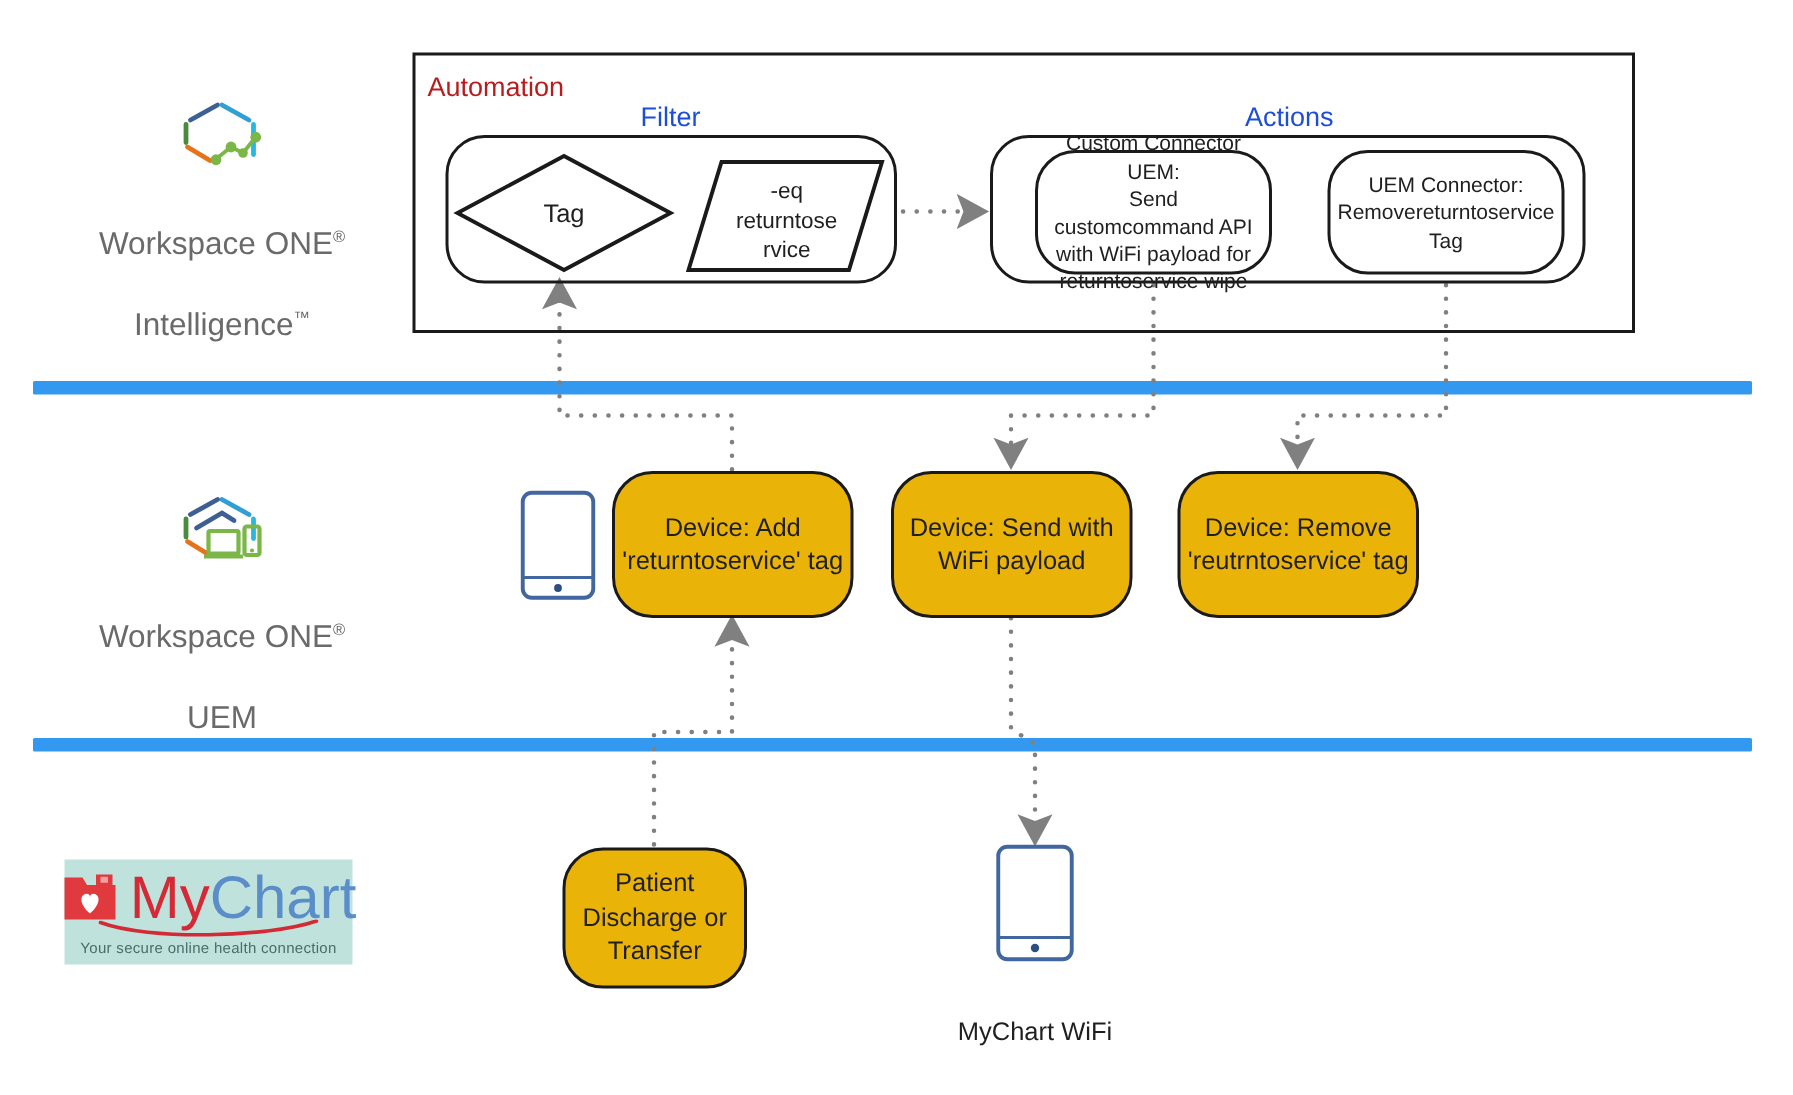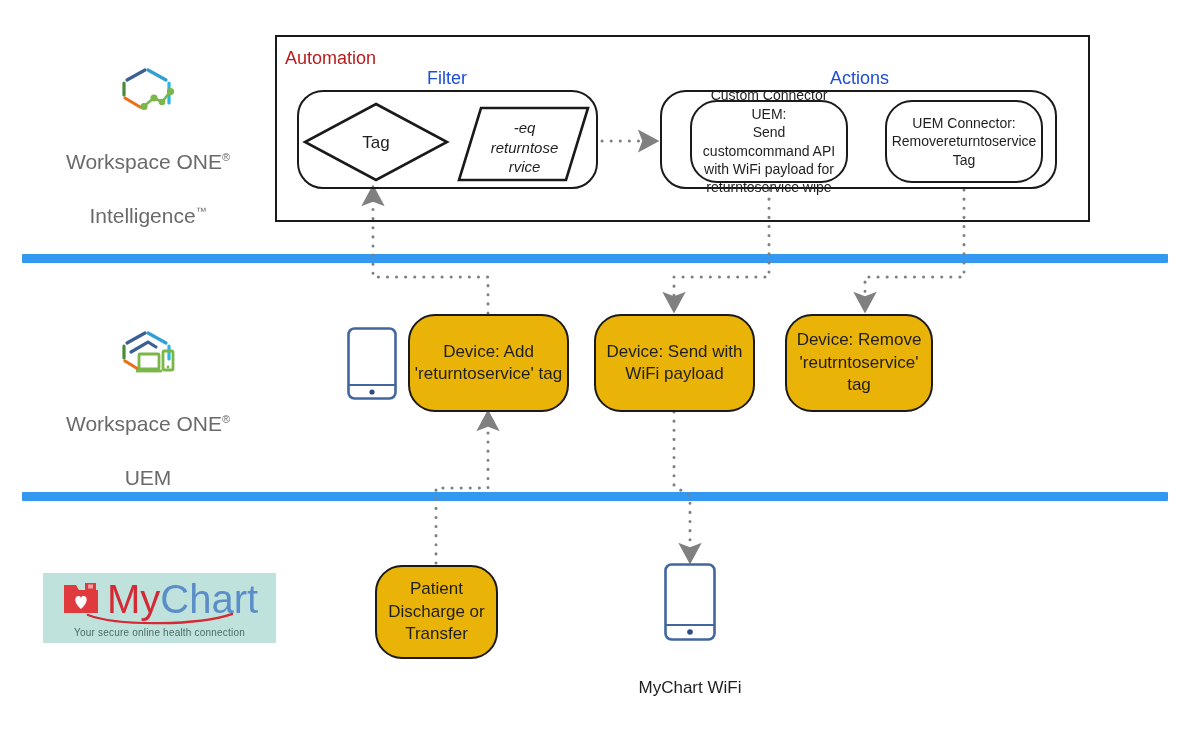--- a/index.html
+++ b/index.html
@@ -176,21 +176,21 @@
         <path d="M88 45 L114 45"></path>
       </g>
       <circle cx="120" cy="41" r="1.4" fill="#7ab648"></circle>
     </svg>
     <div class="logo-text">
       <span>Workspace ONE</span><span class="logo-sup">®</span><br>
       <span>UEM</span>
     </div>
   </div>
 
-  <div class="abs mychart-banner" style="left:43px; top:573px; width:233px; height:70px;">
+  <div class="abs mychart-banner" style="left:43px; top:573px; width:192px; height:70px;">
     <div class="mychart-row">
       <svg width="40" height="36" viewBox="0 0 40 36">
         <path d="M3 9 L3 32 L37 32 L37 9 Z" fill="#e03a3e"></path>
         <path d="M3 9 L3 4 L15 4 L18 9 Z" fill="#e03a3e"></path>
         <rect x="24" y="2" width="11" height="7" fill="#e03a3e"></rect>
         <rect x="27" y="3.5" width="5" height="4" fill="#f2a0a2"></rect>
         <path d="M20 28 C13 22 13 16 17 15 C19 14.5 20 16 20 17 C20 16 21 14.5 23 15 C27 16 27 22 20 28 Z" fill="#ffffff"></path>
       </svg>
       <div>
         <span class="mychart-word mychart-my">My</span><span class="mychart-word mychart-chart">Chart</span>
@@ -236,21 +236,21 @@
     <svg width="148" height="82" viewBox="0 0 148 82">
       <polygon points="74,3 145,41 74,79 3,41" fill="#ffffff" stroke="#1a1a1a" stroke-width="2.6"></polygon>
     </svg>
     <div class="shape-text" style="top:31px;">Tag</div>
   </div>
 
   <div class="abs para-wrap" style="left:457px; top:105px; width:133px; height:78px;">
     <svg width="133" height="78" viewBox="0 0 133 78">
       <polygon points="24,3 131,3 109,75 2,75" fill="#ffffff" stroke="#1a1a1a" stroke-width="2.6"></polygon>
     </svg>
-    <div class="shape-text" style="top:13px; font-size:15px; left:14px; right:12px;font-style:italic;">-eq
+    <div class="shape-text" style="top:13px; font-size:15px; left:14px; right:12px;">-eq
 returntose
 rvice</div>
   </div>
 
   <div class="abs group-title" style="left:661px; top:68px; width:397px;">Actions</div>
 
   <div class="abs rounded-group" style="left:660px; top:90px; width:397px; height:99px;"></div>
 
   <div class="abs rect-node-thin lbl" style="left:690px; top:100px; width:158px; height:83px; font-size:14px;">Custom Connector UEM:
 Send customcommand API
@@ -268,21 +268,21 @@
       <circle cx="26" cy="66" r="2.6" fill="#2d4f80"></circle>
     </svg>
   </div>
 
   <div class="abs rect-node lbl" style="left:408px; top:314px; width:161px; height:98px;">Device: Add
 'returntoservice' tag</div>
 
   <div class="abs rect-node lbl" style="left:594px; top:314px; width:161px; height:98px;">Device: Send with
 WiFi payload</div>
 
-  <div class="abs rect-node lbl" style="left:785px; top:314px; width:148px; height:98px;">Device: Remove
+  <div class="abs rect-node lbl" style="left:785px; top:314px; width:161px; height:98px;">Device: Remove
 'reutrntoservice' tag</div>
 
   <div class="abs rect-node lbl" style="left:375px; top:565px; width:123px; height:94px;">Patient
 Discharge or
 Transfer</div>
 
   <div class="abs" style="left:663px; top:562px; width:54px; height:80px;">
     <svg class="phone" width="54" height="80" viewBox="0 0 54 80">
       <rect x="2.5" y="2.5" width="49" height="75" rx="6" fill="#ffffff" stroke="#41679e" stroke-width="2.6"></rect>
       <path d="M3 63 L51 63" stroke="#41679e" stroke-width="2"></path>

